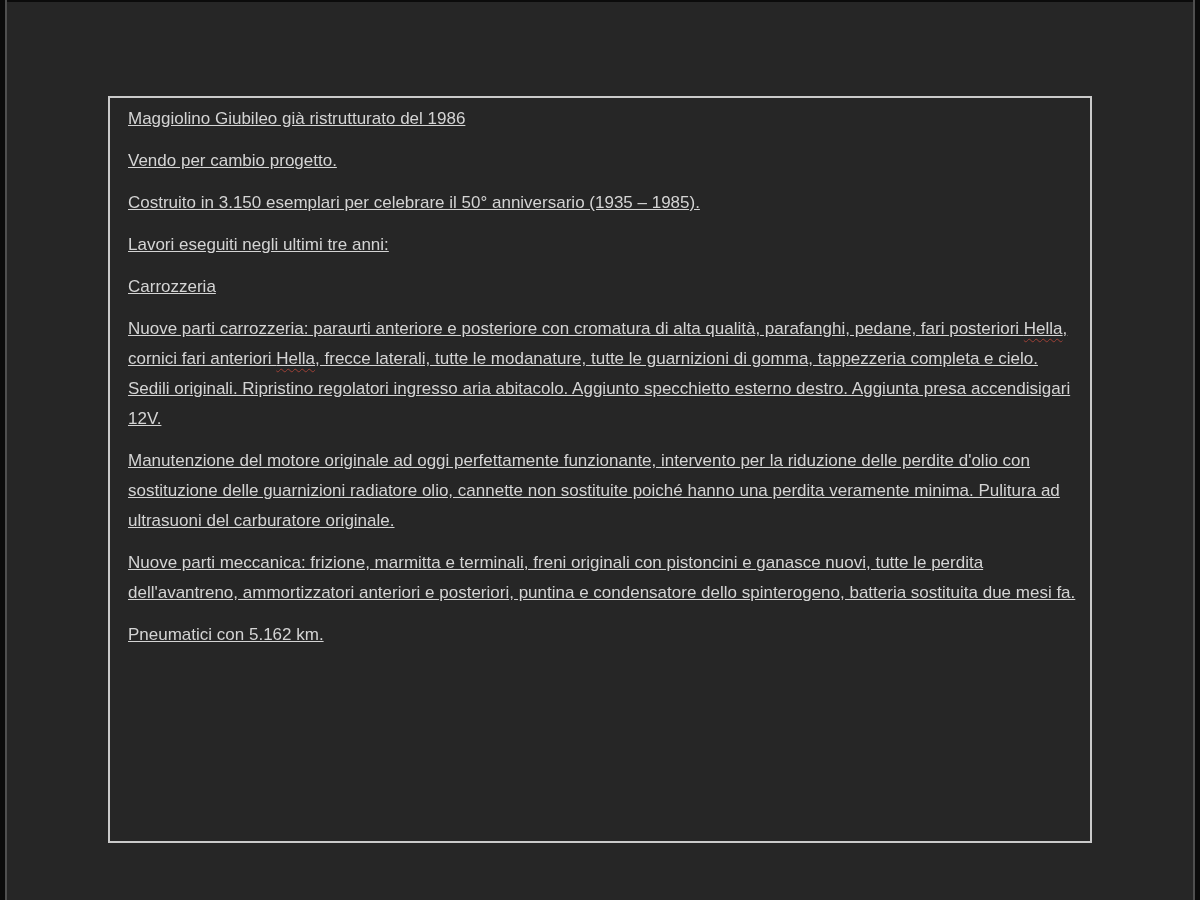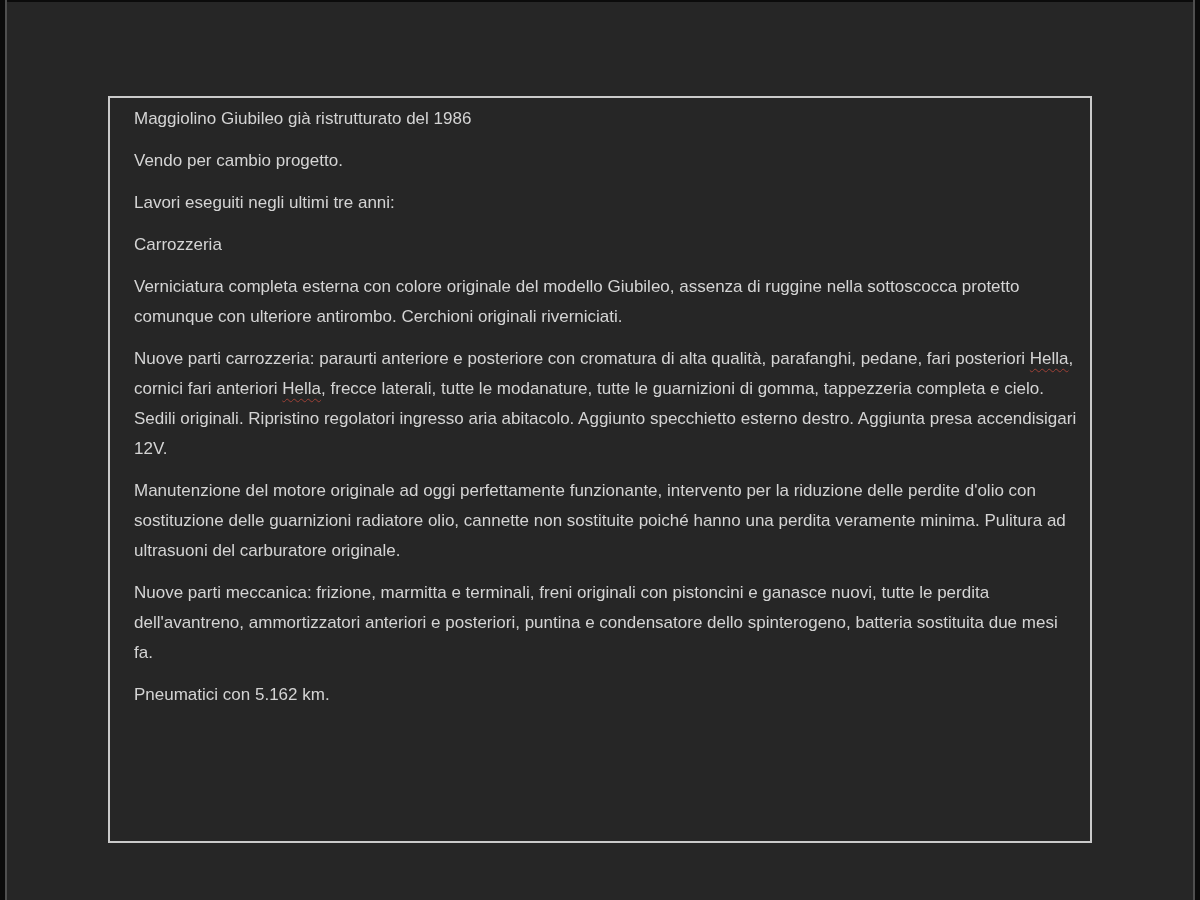--- a/index.html
+++ b/index.html
@@ -24,26 +24,27 @@
   .edge-left-black{top:0;left:0;width:5px;height:900px;background:var(--edge-black);}
   .edge-left-line{top:0;left:5px;width:2px;height:900px;background:var(--edge-line);}
   .edge-right-line{top:0;right:5px;width:2px;height:900px;background:var(--edge-line);}
   .edge-right-black{top:0;right:0;width:5px;height:900px;background:var(--edge-black);}
 
   .text-frame{
     position:absolute;
     left:108px;top:96px;
     width:984px;height:747px;
     border:2px solid var(--frame-border);
-    padding:6px 11px 0 24px;
+    padding:6px 11px 0 18px;
     overflow:hidden;
     color:var(--text);
     font-size:17px;
     line-height:30px;
     cursor:text;
+    text-decoration:underline;
   }
   .para{margin:0 0 12px 0;}
   .misspelled{
     text-decoration-line:underline;
     text-decoration-style:wavy;
     text-decoration-color:var(--squiggle);
     text-decoration-thickness:1px;
     text-underline-offset:4px;
   }
 </style>
@@ -52,20 +53,20 @@
 
 <div class="edge edge-top"></div>
 <div class="edge edge-left-black"></div>
 <div class="edge edge-left-line"></div>
 <div class="edge edge-right-line"></div>
 <div class="edge edge-right-black"></div>
 
 <div class="text-frame">
     <div class="para"><span>Maggiolino Giubileo già ristrutturato del 1986</span></div>
     <div class="para"><span>Vendo per cambio progetto.</span></div>
+    <div class="para"><span>Costruito in 3.150 esemplari per celebrare il 50° anniversario (1935 – 1985).</span></div>
     <div class="para"><span>Lavori eseguiti negli ultimi tre anni:</span></div>
     <div class="para"><span>Carrozzeria</span></div>
-    <div class="para"><span>Verniciatura completa esterna con colore originale del modello Giubileo, assenza di ruggine nella sottoscocca protetto comunque con ulteriore antirombo. Cerchioni originali riverniciati.</span></div>
     <div class="para"><span>Nuove parti carrozzeria: paraurti anteriore e posteriore con cromatura di alta qualità, parafanghi, pedane, fari posteriori </span><span class="misspelled">Hella</span><span>, cornici fari anteriori </span><span class="misspelled">Hella</span><span>, frecce laterali, tutte le modanature, tutte le guarnizioni di gomma, tappezzeria completa e cielo. Sedili originali. Ripristino regolatori ingresso aria abitacolo. Aggiunto specchietto esterno destro. Aggiunta presa accendisigari 12V.</span></div>
     <div class="para"><span>Manutenzione del motore originale ad oggi perfettamente funzionante, intervento per la riduzione delle perdite d'olio con sostituzione delle guarnizioni radiatore olio, cannette non sostituite poiché hanno una perdita veramente minima. Pulitura ad ultrasuoni del carburatore originale.</span></div>
     <div class="para"><span>Nuove parti meccanica: frizione, marmitta e terminali, freni originali con pistoncini e ganasce nuovi, tutte le perdita dell'avantreno, ammortizzatori anteriori e posteriori, puntina e condensatore dello spinterogeno, batteria sostituita due mesi fa.</span></div>
     <div class="para"><span>Pneumatici con 5.162 km.</span></div>
   </div>
 
 </body></html>

